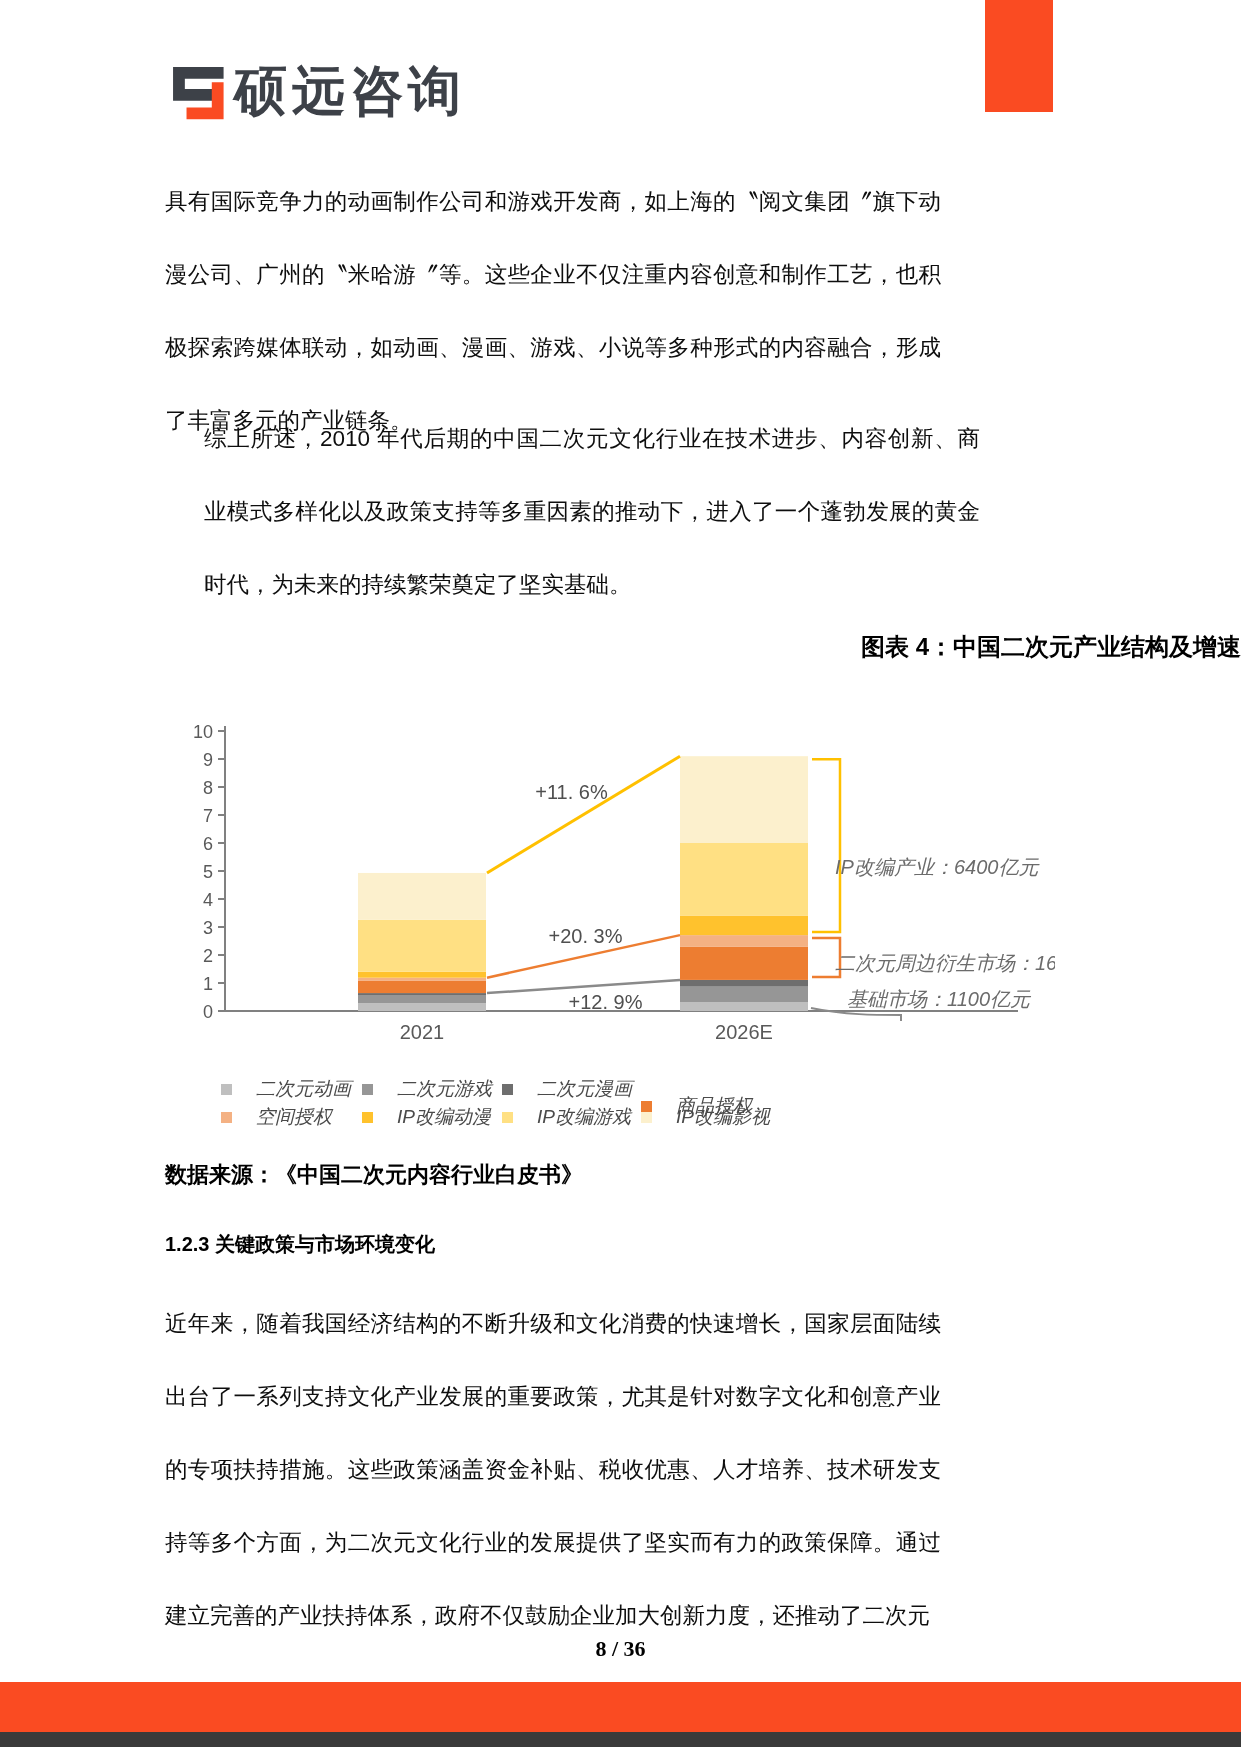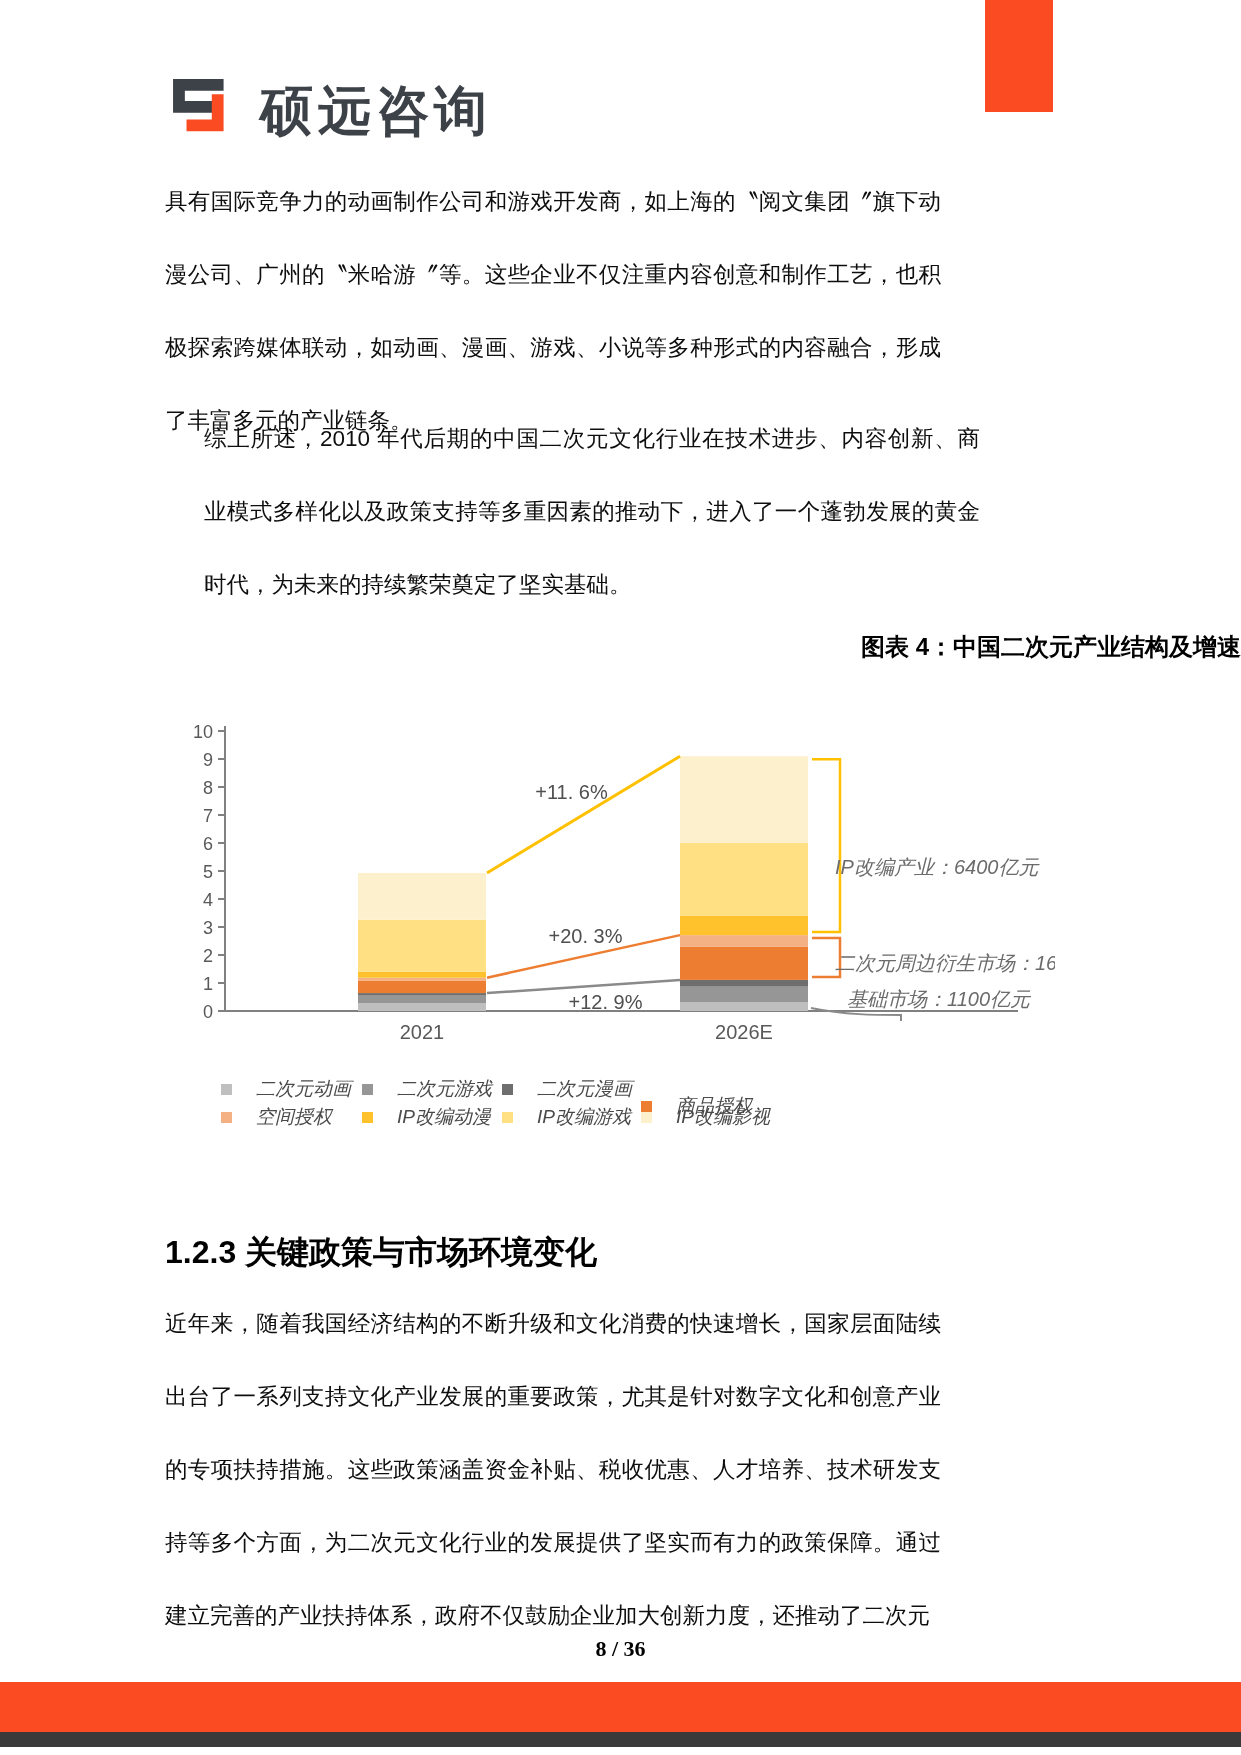--- a/index.html
+++ b/index.html
@@ -1,34 +1,34 @@
 <!DOCTYPE html>
 <html><head>
 <meta charset="utf-8">
 <style>
   html,body{margin:0;padding:0;background:#fff;}
   .page{position:relative;width:1241px;height:1755px;background:#fff;overflow:hidden;
         font-family:"Liberation Sans",sans-serif;color:#111;}
   .corner-block{position:absolute;left:985px;top:0;width:68px;height:112px;background:#fa4b22;}
-  .logo{position:absolute;left:168px;top:68px;display:flex;align-items:flex-end;gap:28px;}
+  .logo{position:absolute;left:168px;top:56px;display:flex;align-items:flex-start;gap:2px;}
   .logo-text{font-size:53px;font-weight:700;color:#3d4148;letter-spacing:5px;}
   .para{position:absolute;left:165px;width:776px;font-size:22.5px;line-height:73px;
         text-align:justify;color:#0e0e0e;}
   .p1{top:165px;}
   .p2{top:402px;margin-left:39px;}
   .p3{top:1287px;}
   .fig-title{position:absolute;left:0;top:631px;width:100%;text-align:right;
              font-size:24px;font-weight:700;color:#000;}
   .chart-wrap{position:absolute;left:185px;top:698px;width:870px;height:360px;}
   .legend{position:absolute;left:185px;top:1070px;width:880px;height:64px;}
   .legend-item{position:absolute;display:flex;align-items:center;gap:24px;
                font-size:19px;font-style:italic;color:#4a4a4a;}
   .legend-swatch{display:inline-block;width:11px;height:11px;}
   .source-line{position:absolute;left:165px;top:1160px;font-size:22px;font-weight:700;color:#000;}
-  .section-heading{position:absolute;left:165px;top:1231px;font-size:32px;font-weight:700;color:#000;}
+  .section-heading{position:absolute;left:165px;top:1231px;font-size:20px;font-weight:700;color:#000;}
   .footer-page{position:absolute;left:0;top:1636px;width:100%;text-align:center;
                font-family:"Liberation Serif",serif;font-size:22px;font-weight:700;color:#000;}
   .bottom-bar-orange{position:absolute;left:0;top:1682px;width:100%;height:50px;background:#fa4b22;}
   .bottom-bar-dark{position:absolute;left:0;top:1732px;width:100%;height:15px;background:#3a3a3a;}
   svg text{font-family:"Liberation Sans",sans-serif;}
 </style>
 </head>
 <body>
 
 <div class="page">
@@ -135,20 +135,21 @@
       <div class="legend-item" style="left: 317px; top: 34px; justify-content: flex-end;">
         <span class="legend-swatch" style="background: rgb(255, 224, 131);"></span>
         <span>IP改编游戏</span>
       </div>
       <div class="legend-item" style="left: 456px; top: 34px;">
         <span class="legend-swatch" style="background: rgb(252, 240, 205);"></span>
         <span>IP改编影视</span>
       </div>
     </div>
 
+  <div class="source-line">数据来源：《中国二次元内容行业白皮书》</div>
 
   <div class="section-heading">1.2.3 关键政策与市场环境变化</div>
 
   <div class="para p3">近年来，随着我国经济结构的不断升级和文化消费的快速增长，国家层面陆续出台了一系列支持文化产业发展的重要政策，尤其是针对数字文化和创意产业的专项扶持措施。这些政策涵盖资金补贴、税收优惠、人才培养、技术研发支持等多个方面，为二次元文化行业的发展提供了坚实而有力的政策保障。通过建立完善的产业扶持体系，政府不仅鼓励企业加大创新力度，还推动了二次元</div>
 
   <div class="footer-page">8 / 36</div>
 
   <div class="bottom-bar-orange"></div>
   <div class="bottom-bar-dark"></div>
 

